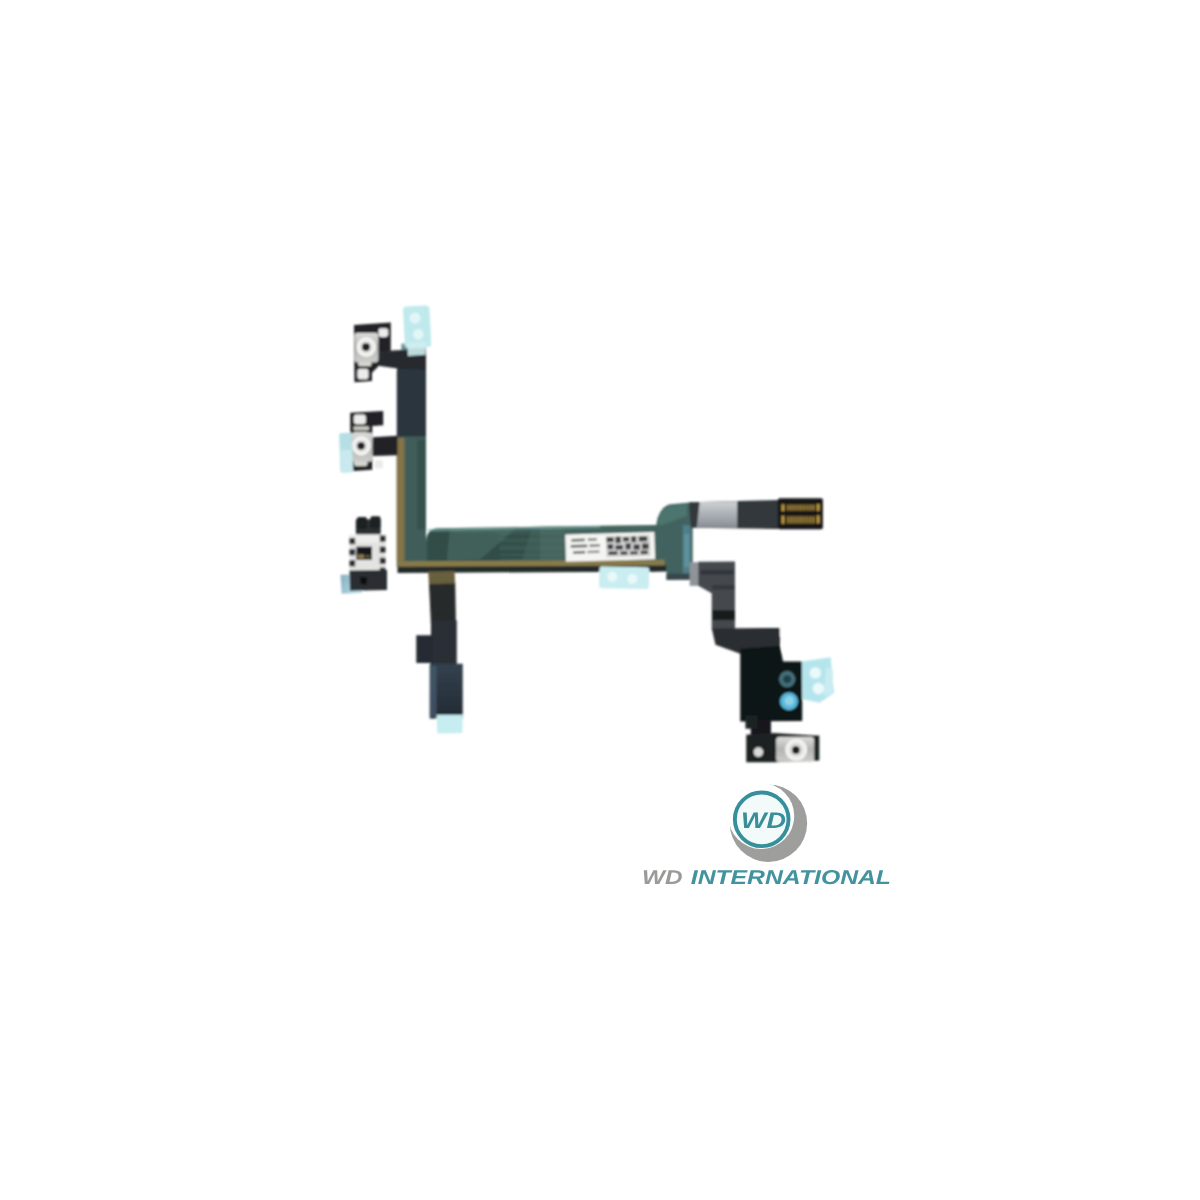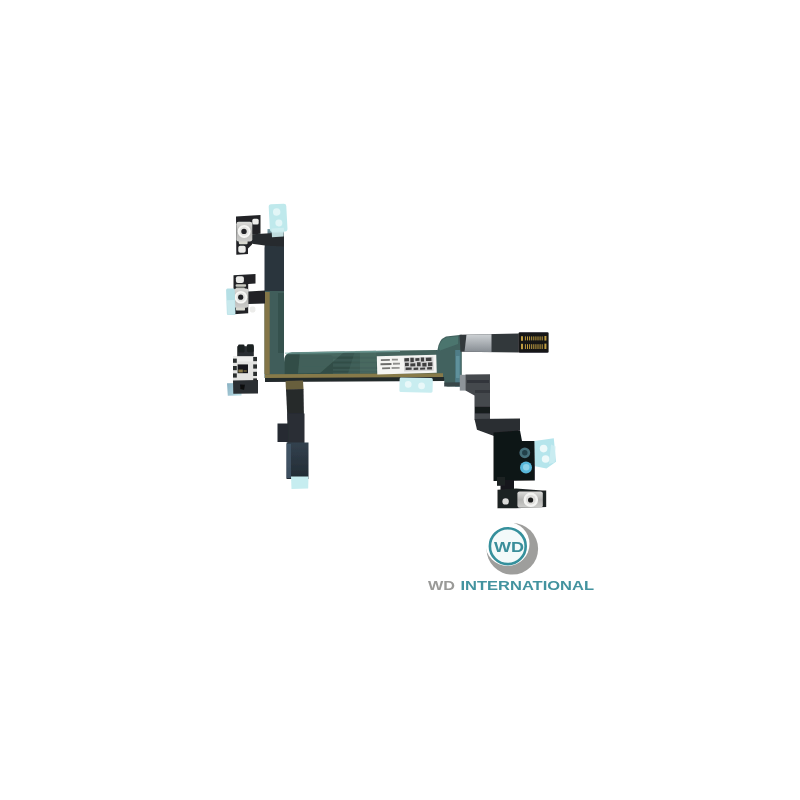--- a/index.html
+++ b/index.html
@@ -1,16 +1,16 @@
 <!DOCTYPE html>
 <html><head>
 <meta charset="utf-8">
 <style>
   html,body{margin:0;padding:0;background:#ffffff;}
-  .stage{width:800px;height:800px;position:relative;background:#ffffff;font-family:"Liberation Sans",sans-serif;}
+  .stage{width:800px;height:800px;position:relative;background:#ffffff;font-family:"Liberation Sans",sans-serif;font-style:italic;}
 </style>
 </head>
 <body>
 <div class="stage">
 <svg width="800" height="800" viewBox="0 0 800 800">
 <defs>
   <filter id="soft" x="-10%" y="-10%" width="120%" height="120%">
     <feGaussianBlur stdDeviation="0.55"></feGaussianBlur>
   </filter>
   <linearGradient id="metal" x1="0" y1="0" x2="0" y2="1">

